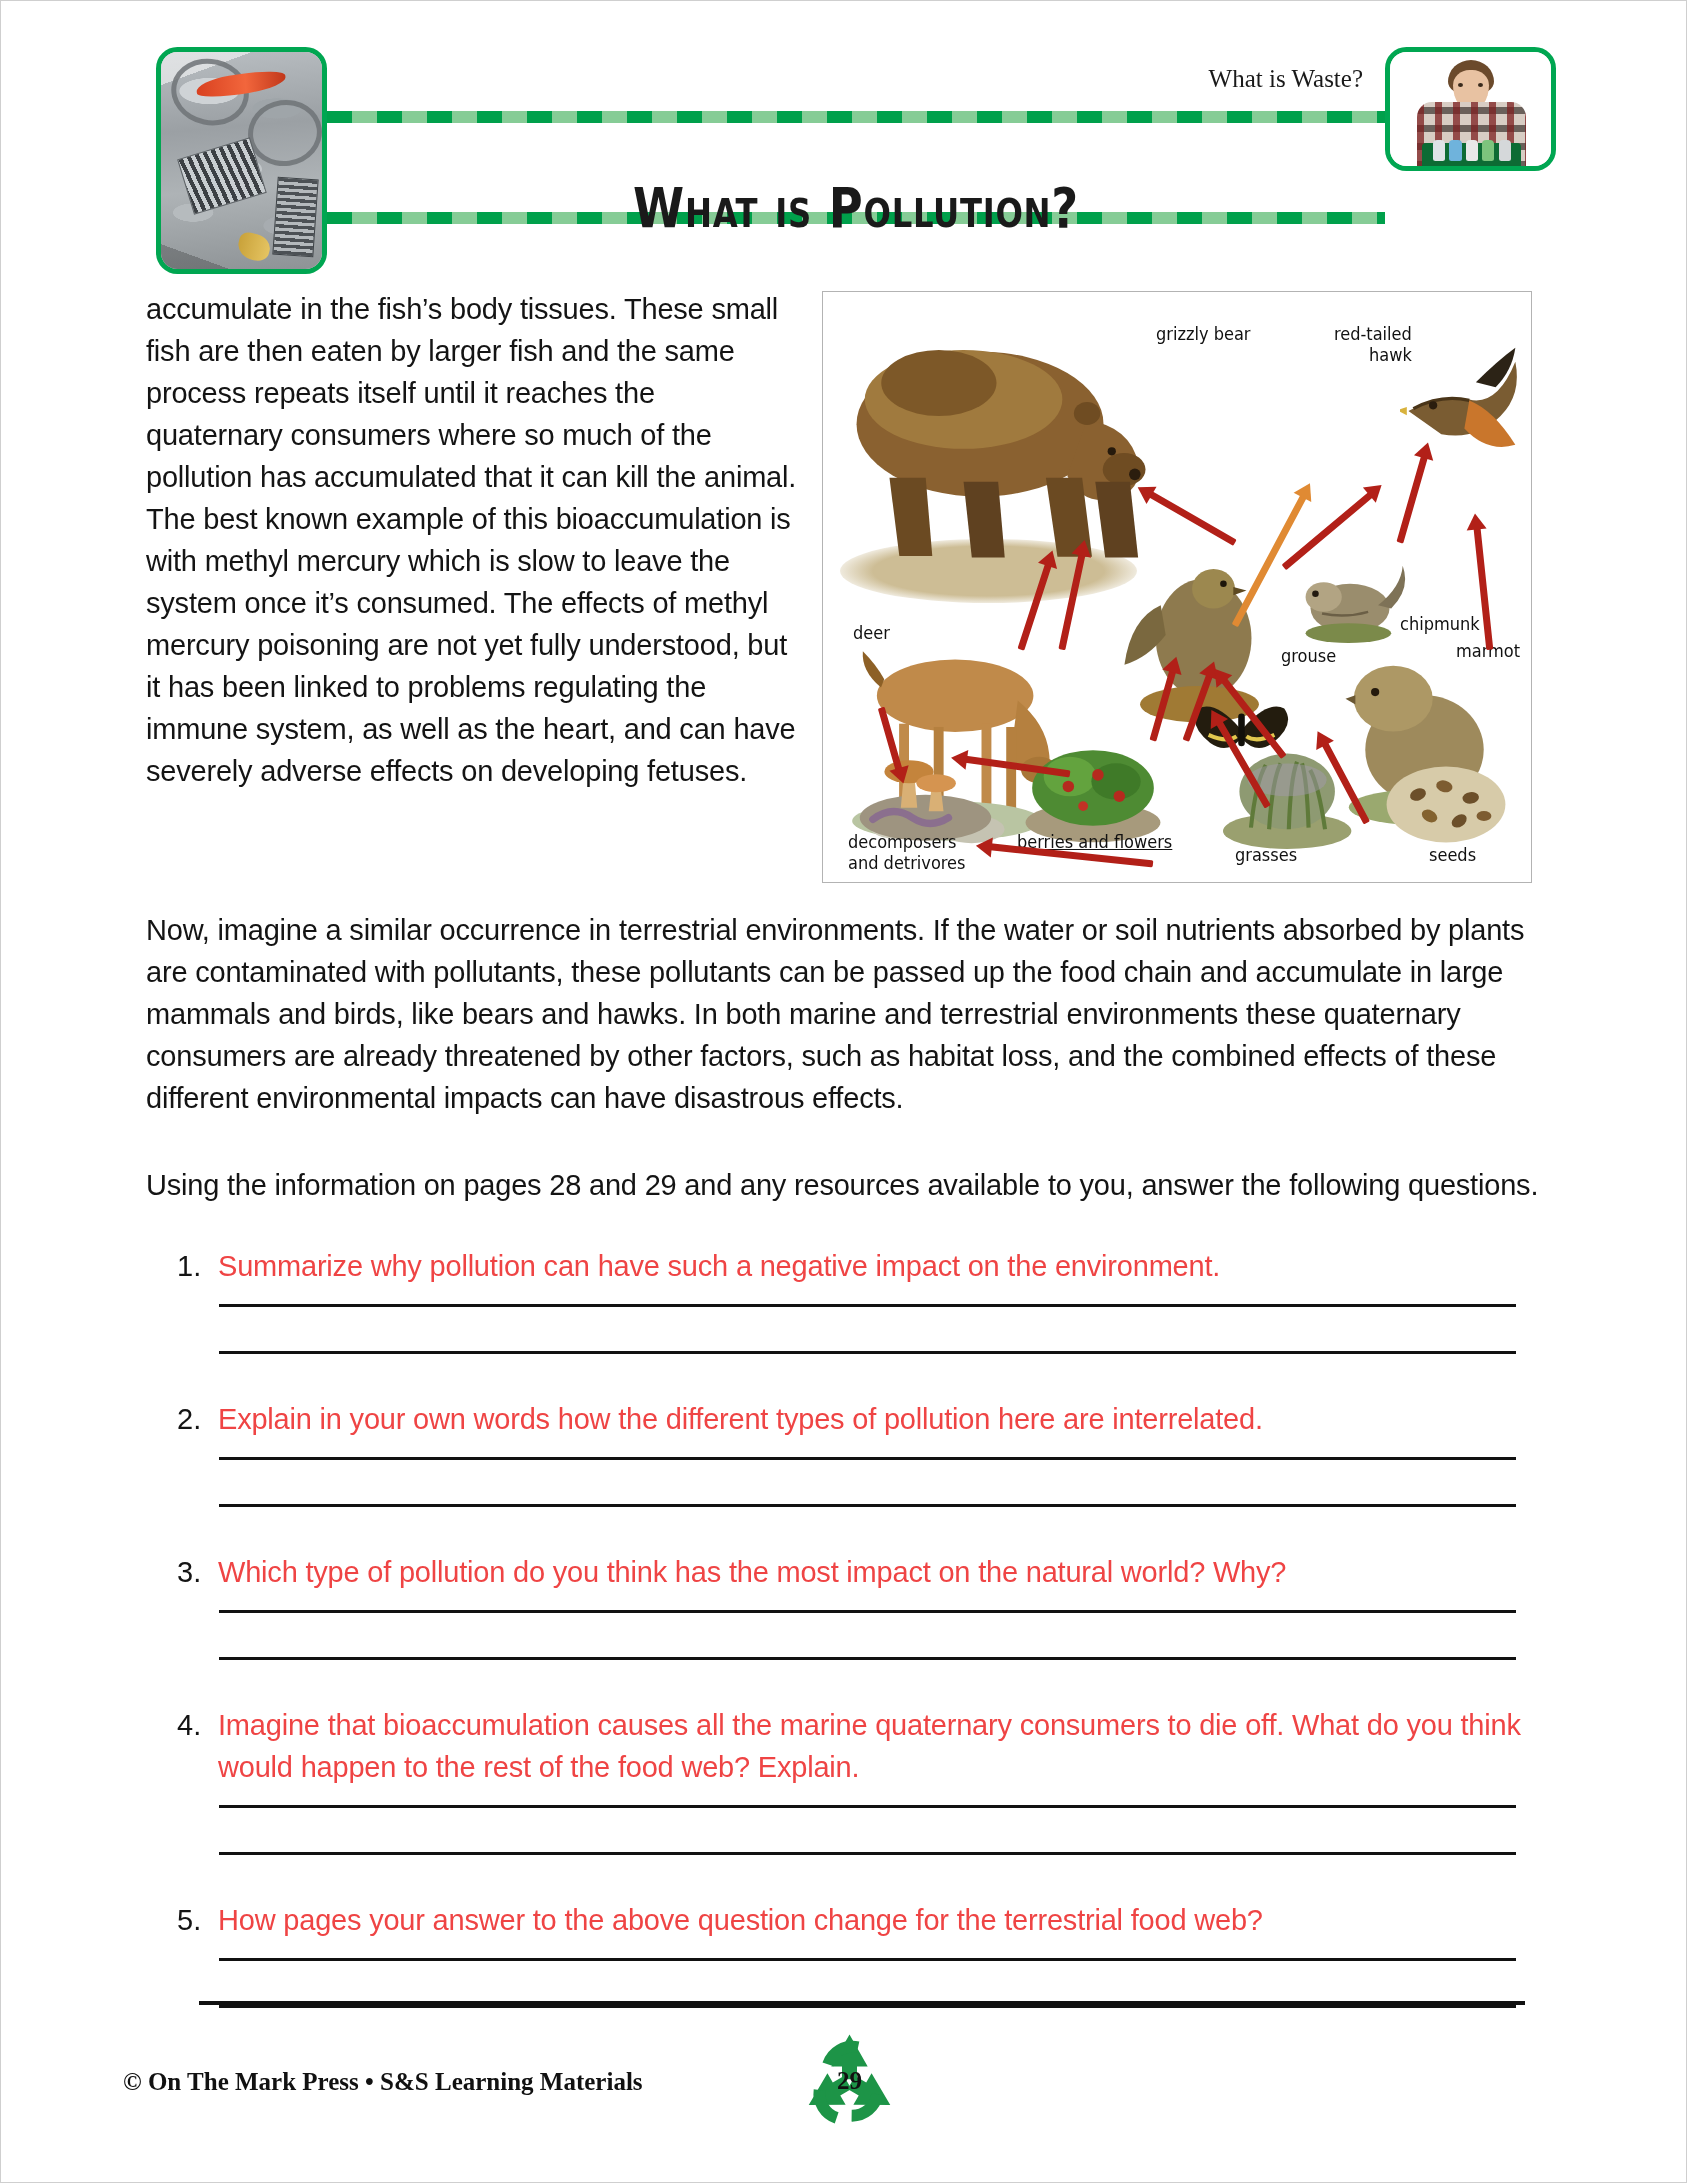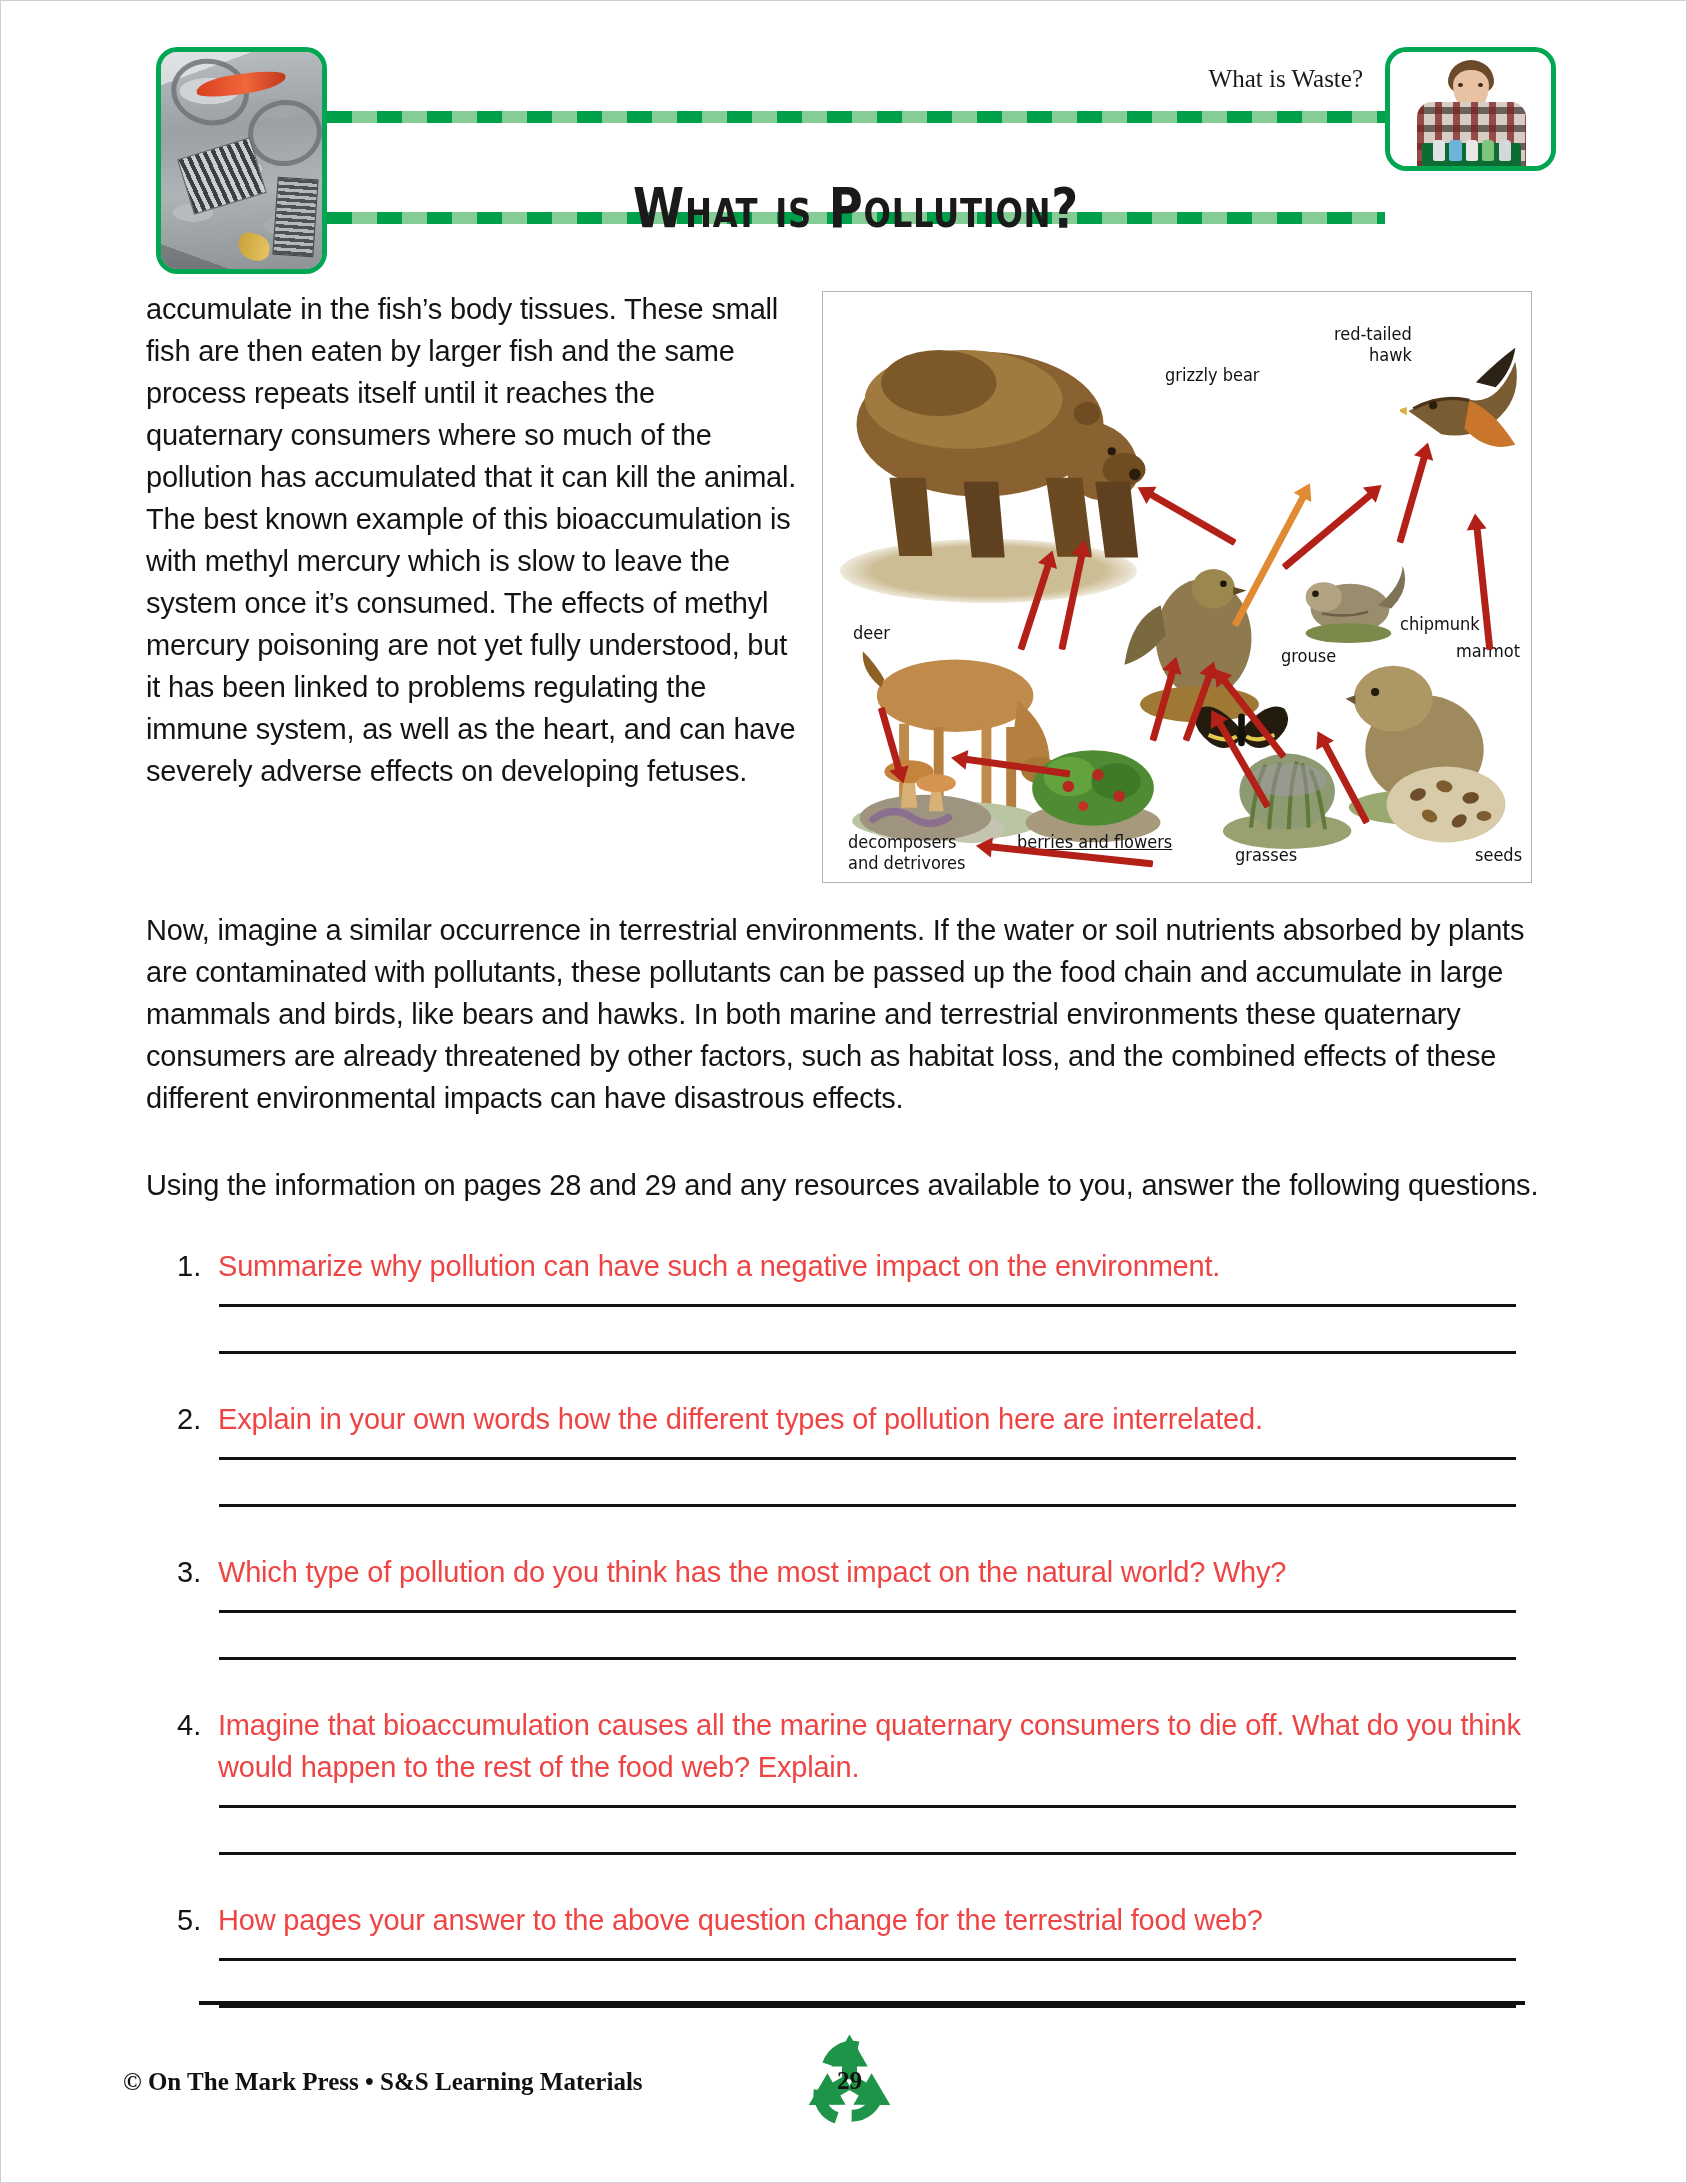--- a/index.html
+++ b/index.html
@@ -379,21 +379,21 @@
       <path d="M300 130 q52 8 62 52 q6 34 -30 44 q-38 8 -56 -28 z" fill="#8a6130"></path>
       <ellipse cx="345" cy="190" rx="26" ry="20" fill="#6f4c22"></ellipse>
       <circle cx="358" cy="196" r="7" fill="#2b1d0e"></circle>
       <circle cx="330" cy="168" r="5" fill="#261a0c"></circle>
       <ellipse cx="300" cy="122" rx="16" ry="14" fill="#6f4c22"></ellipse>
       <path d="M60 200 l12 95 l40 0 l-8 -95 z" fill="#6b4a22"></path>
       <path d="M150 205 l10 92 l40 0 l-8 -92 z" fill="#5f4120"></path>
       <path d="M250 200 l14 96 l42 0 l-12 -96 z" fill="#6b4a22"></path>
       <path d="M310 205 l12 92 l40 0 l-10 -92 z" fill="#5f4120"></path>
     </svg>
-    <div class="fw-label" style="left:342px;top:31px;margin-top:41px;">grizzly bear</div>
+    <div class="fw-label" style="left:333px;top:31px;">grizzly bear</div>
 
     <div class="fw-label" style="left:511px;top:31px;text-align:right;">red-tailed
 hawk</div>
     <svg style="position:absolute;left:577px;top:41px;" width="132" height="148" viewBox="0 0 160 180">
       <path d="M10 95 q38 -22 74 -14 q34 8 56 -46 q8 40 -18 66 q-30 30 -72 22 z" fill="#7a5c32"></path>
       <path d="M16 92 q34 -18 68 -10" stroke="#4a3519" stroke-width="4" fill="none"></path>
       <path d="M84 82 q30 12 56 54 q-34 10 -62 -20 z" fill="#c9762c"></path>
       <path d="M92 60 q26 -26 48 -42 q-4 28 -24 48 z" fill="#2c2316"></path>
       <circle cx="40" cy="88" r="5" fill="#2b1d0e"></circle>
       <path d="M8 90 l-12 4 l12 6 z" fill="#d8b23c"></path>
@@ -485,21 +485,21 @@
 
     <svg style="position:absolute;left:557px;top:458px;" width="132" height="99" viewBox="0 0 160 120">
       <ellipse cx="80" cy="66" rx="72" ry="46" fill="#d7cba9"></ellipse>
       <ellipse cx="46" cy="54" rx="10" ry="7" fill="#6c4f2a" transform="rotate(-22 46 54)"></ellipse>
       <ellipse cx="78" cy="44" rx="10" ry="7" fill="#7d5c31" transform="rotate(14 78 44)"></ellipse>
       <ellipse cx="110" cy="58" rx="10" ry="7" fill="#6c4f2a" transform="rotate(-8 110 58)"></ellipse>
       <ellipse cx="60" cy="80" rx="10" ry="7" fill="#83622f" transform="rotate(28 60 80)"></ellipse>
       <ellipse cx="96" cy="86" rx="10" ry="7" fill="#6c4f2a" transform="rotate(-34 96 86)"></ellipse>
       <ellipse cx="126" cy="80" rx="9" ry="6" fill="#7d5c31"></ellipse>
     </svg>
-    <div class="fw-label" style="left:606px;top:552px;margin-left:46px;">seeds</div>
+    <div class="fw-label" style="left:606px;top:552px;">seeds</div>
 
     <div class="fw-arrow" style="left:412px;top:247px;width:99px;transform:rotate(-150deg);"></div>
     <div class="fw-arrow" style="left:461px;top:272px;width:115px;transform:rotate(-40deg);"></div>
     <div class="fw-arrow orange" style="left:412px;top:330px;width:148px;transform:rotate(-62deg);"></div>
     <div class="fw-arrow" style="left:577px;top:247px;width:91px;transform:rotate(-74deg);"></div>
     <div class="fw-arrow" style="left:667px;top:354px;width:124px;transform:rotate(-96deg);"></div>
     <div class="fw-arrow" style="left:239px;top:354px;width:99px;transform:rotate(-78deg);"></div>
     <div class="fw-arrow" style="left:198px;top:354px;width:91px;transform:rotate(-72deg);"></div>
     <div class="fw-arrow" style="left:330px;top:445px;width:74px;transform:rotate(-74deg);"></div>
     <div class="fw-arrow" style="left:363px;top:445px;width:71px;transform:rotate(-70deg);"></div>

